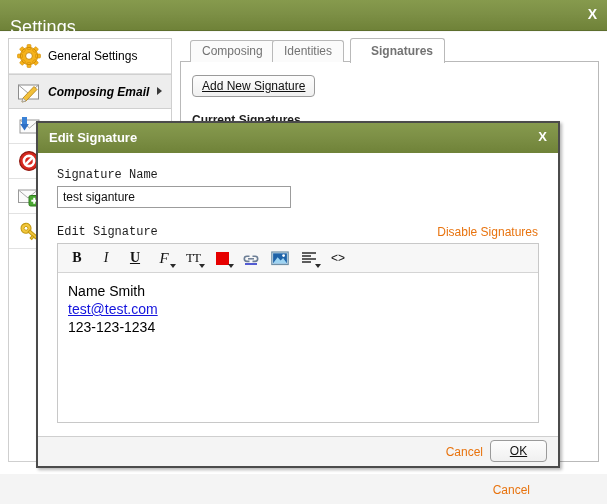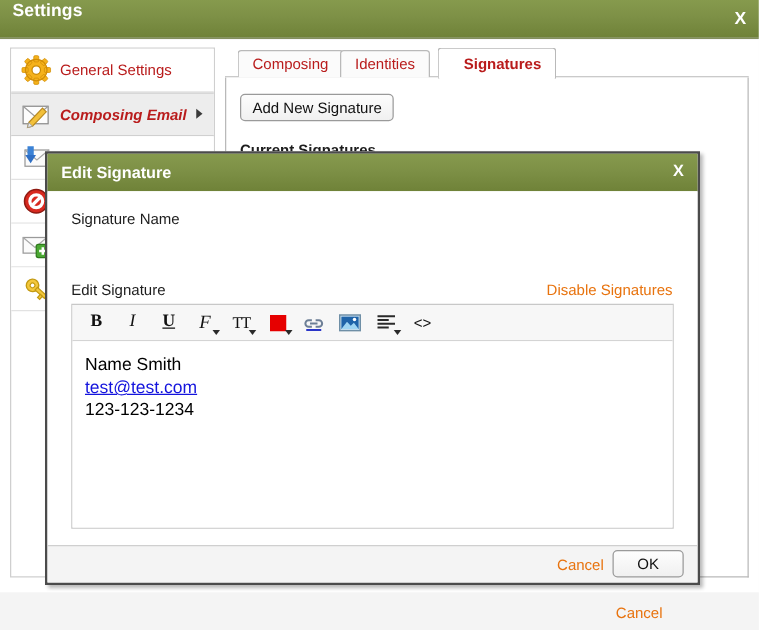--- a/index.html
+++ b/index.html
@@ -29,24 +29,24 @@
   .titlebar {
     position: absolute;
     left: 0; top: 0;
     width: 607px; height: 31px;
     background: linear-gradient(to bottom, #869a4d 0%, #7d9046 45%, #6f8238 100%);
     border-bottom: 1px solid #5d6e2d;
     box-sizing: border-box;
   }
   .titlebar .title {
     position: absolute;
-    left: 10px; top: 0;
+    left: 10px; top: 17px;
     color: #ffffff;
-    font-size: 14px;
-    font-weight: bold;
+    font-size: 18px;
+    font-weight: normal;
     letter-spacing: .1px;
   }
   .titlebar .closex {
     position: absolute;
     right: 10px; top: 6px;
     color: #ffffff;
     font-size: 14px;
     font-weight: bold;
     cursor: pointer;
     line-height: 16px;
@@ -86,21 +86,21 @@
     border-bottom: 1px solid #d0d0d0;
   }
   .side-item .ic {
     width: 24px; height: 24px;
     margin-right: 7px;
     flex: 0 0 24px;
     position: relative;
   }
   .side-item .lbl {
     font-size: 12px;
-    color: #b91c1c;
+    color: #000000;
   }
   .side-item.selected .lbl { font-weight: bold; font-style: italic; }
   .side-item .arrow {
     position: absolute;
     right: 9px; top: 12px;
     width: 0; height: 0;
     border-left: 5px solid #3a3a3a;
     border-top: 4px solid transparent;
     border-bottom: 4px solid transparent;
   }
@@ -125,21 +125,21 @@
     height: 22px;
     line-height: 21px;
     padding: 0 11px;
     font-size: 12px;
     background: #fbfbfb;
     border: 1px solid #b9b9b9;
     border-bottom: none;
     border-radius: 3px 3px 0 0;
     box-sizing: border-box;
     cursor: pointer;
-    color: #b91c1c;
+    color: #737373;
   }
   .tab.active {
     top: 0;
     height: 25px;
     line-height: 24px;
     background: #ffffff;
     font-weight: bold;
     z-index: 3;
     padding-left: 20px;
   }
@@ -157,20 +157,21 @@
     display: inline-block;
     background: linear-gradient(to bottom, #fdfdfd 0%, #f0f0f0 100%);
     border: 1px solid #9a9a9a;
     border-radius: 4px;
     padding: 3px 9px;
     font-size: 12px;
     color: #111;
     cursor: pointer;
     font-family: "Liberation Sans", sans-serif;
     line-height: 14px;
+    text-decoration: underline;
   }
   #add-new-signature {
     position: absolute;
     left: 11px; top: 13px;
   }
   .section-heading {
     position: absolute;
     left: 11px; top: 51px;
     font-size: 12px;
     font-weight: bold;
@@ -234,20 +235,21 @@
   .modal-body {
     position: absolute;
     left: 0; top: 30px;
     width: 520px; height: 283px;
     background: #ffffff;
   }
   .fld-label {
     position: absolute;
     font-size: 12px;
     color: #1d1d1d;
+    font-family: Liberation Mono, monospace;
   }
   #label-signature-name { left: 19px; top: 15px; }
   #signature-name-input {
     position: absolute;
     left: 19px; top: 33px;
     width: 234px; height: 22px;
     border: 1px solid #9c9c9c;
     background: #ffffff;
     font-family: "Liberation Sans", sans-serif;
     font-size: 12px;
@@ -461,20 +463,21 @@
 <div id="edit-signature-modal">
 
   <div class="modal-titlebar">
     <div class="title">Edit Signature</div>
     <div class="closex">X</div>
   </div>
 
   <div class="modal-body">
 
     <div class="fld-label" id="label-signature-name">Signature Name</div>
+    <input id="signature-name-input" type="text" value="test siganture" style="">
 
     <div class="fld-label" id="label-edit-signature">Edit Signature</div>
     <div id="disable-formatting">Disable Signatures</div>
 
     <div class="editor-frame">
 
       <div class="editor-toolbar">
 
         <div class="tbtn">
           <span style="font-weight:bold;font-family:'Liberation Serif',serif;font-size:14px;">B</span>

